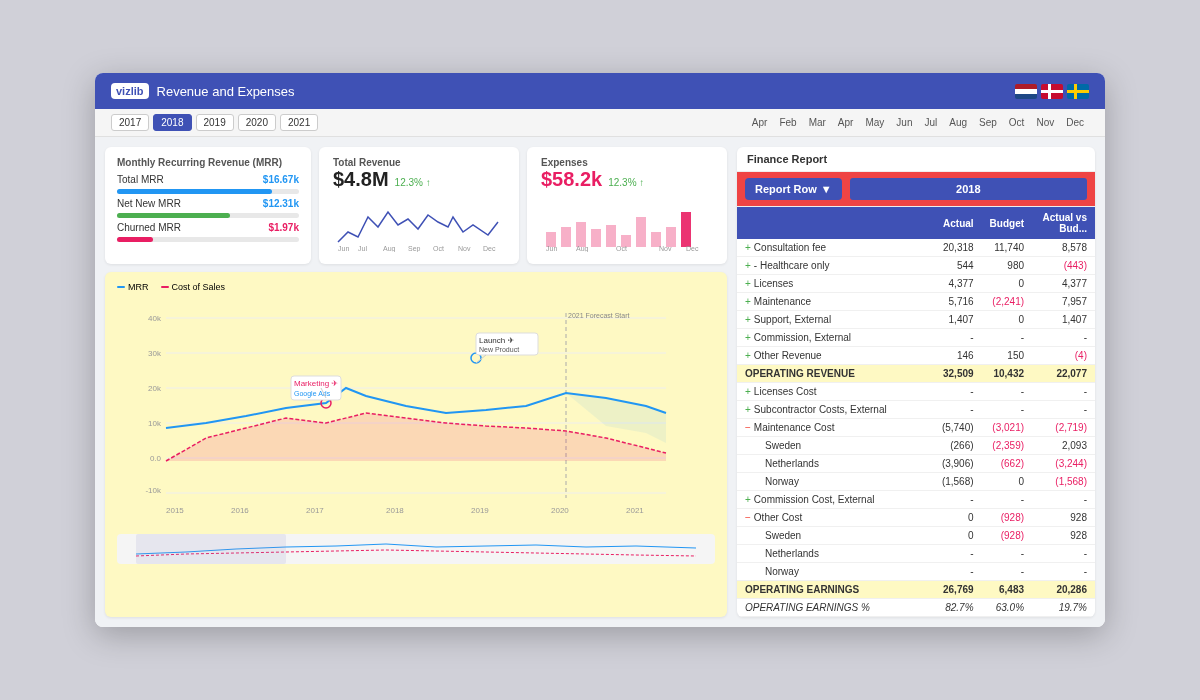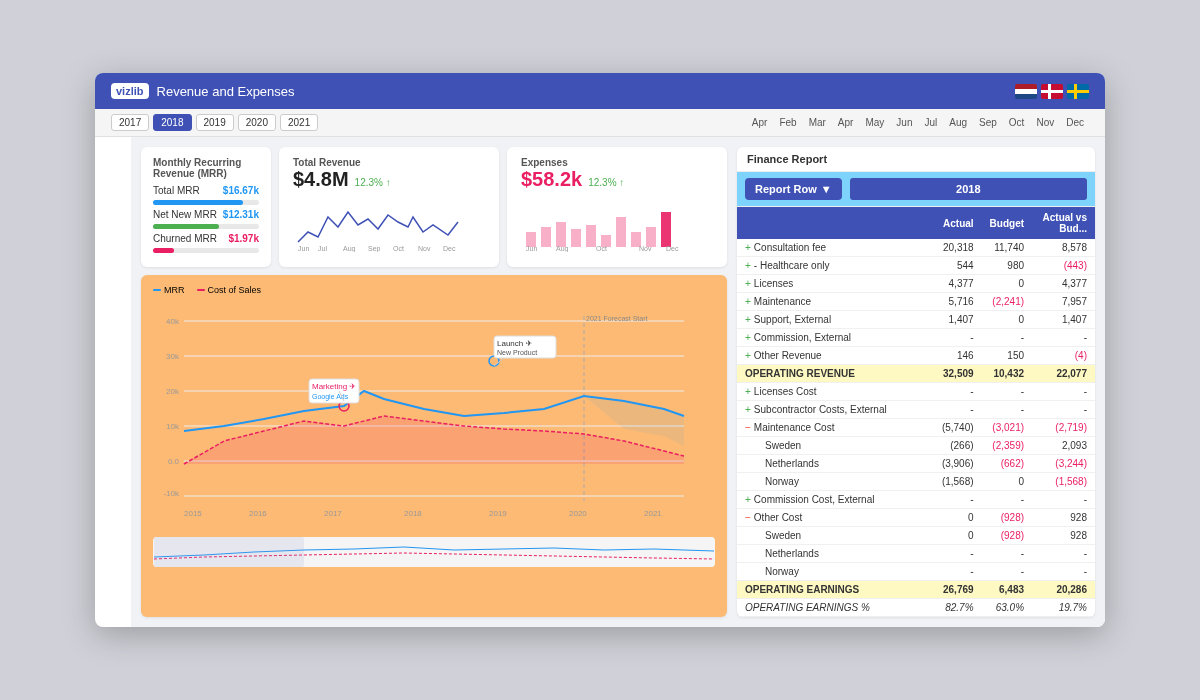--- a/index.html
+++ b/index.html
@@ -115,21 +115,20 @@
       font-size: 10px;
       color: #555;
       cursor: pointer;
       border-radius: 2px;
     }
     .main-content {
       display: flex;
       padding: 10px;
       gap: 10px;
       background: #f0f2f5;
-      margin-left: 36px;
     }
     .left-panel {
       flex: 1;
       display: flex;
       flex-direction: column;
       gap: 8px;
     }
     .right-panel {
       width: 358px;
       flex-shrink: 0;
@@ -139,21 +138,21 @@
       display: flex;
       gap: 8px;
     }
     .mrr-card {
       background: #fff;
       border-radius: 6px;
       padding: 10px 12px;
       box-shadow: 0 1px 3px rgba(0,0,0,0.08);
     }
     .mrr-card.wide { flex: 1; }
-    .mrr-card.medium { width: 220px; }
+    .mrr-card.medium { width: 200px; }
     .mrr-card-title {
       font-size: 10px;
       font-weight: 600;
       color: #555;
       margin-bottom: 6px;
     }
     .mrr-row {
       display: flex;
       justify-content: space-between;
       margin-bottom: 4px;
@@ -173,21 +172,21 @@
     .revenue-card {
       padding: 10px 14px;
     }
     .revenue-title { font-size: 10px; color: #555; font-weight: 600; }
     .revenue-amount { font-size: 20px; font-weight: 700; color: #222; }
     .revenue-change { font-size: 10px; color: #4caf50; text-align: center; }
     .revenue-chart { margin-top: 6px; }
     .expenses-amount { font-size: 20px; font-weight: 700; color: #e91e63; }
     
     .line-chart-card {
-      background: #fdba74;
+      background: #fef9c3;
       border-radius: 6px;
       padding: 10px 12px;
       box-shadow: 0 1px 3px rgba(0,0,0,0.08);
       flex: 1;
       position: relative;
     }
     .chart-legend {
       display: flex;
       gap: 12px;
       margin-bottom: 6px;
@@ -205,21 +204,21 @@
     .finance-header {
       padding: 6px 10px;
       font-size: 11px;
       font-weight: 600;
       color: #333;
       border-bottom: 1px solid #eee;
     }
     .report-controls {
       display: flex;
       align-items: center;
-      background: #7dd3fc;
+      background: #ef4444;
       padding: 6px 8px;
       gap: 8px;
       border-bottom: 1px solid #eee;
     }
     .report-row-btn {
       background: #3f51b5;
       color: #fff;
       border: none;
       border-radius: 4px;
       padding: 5px 10px;

